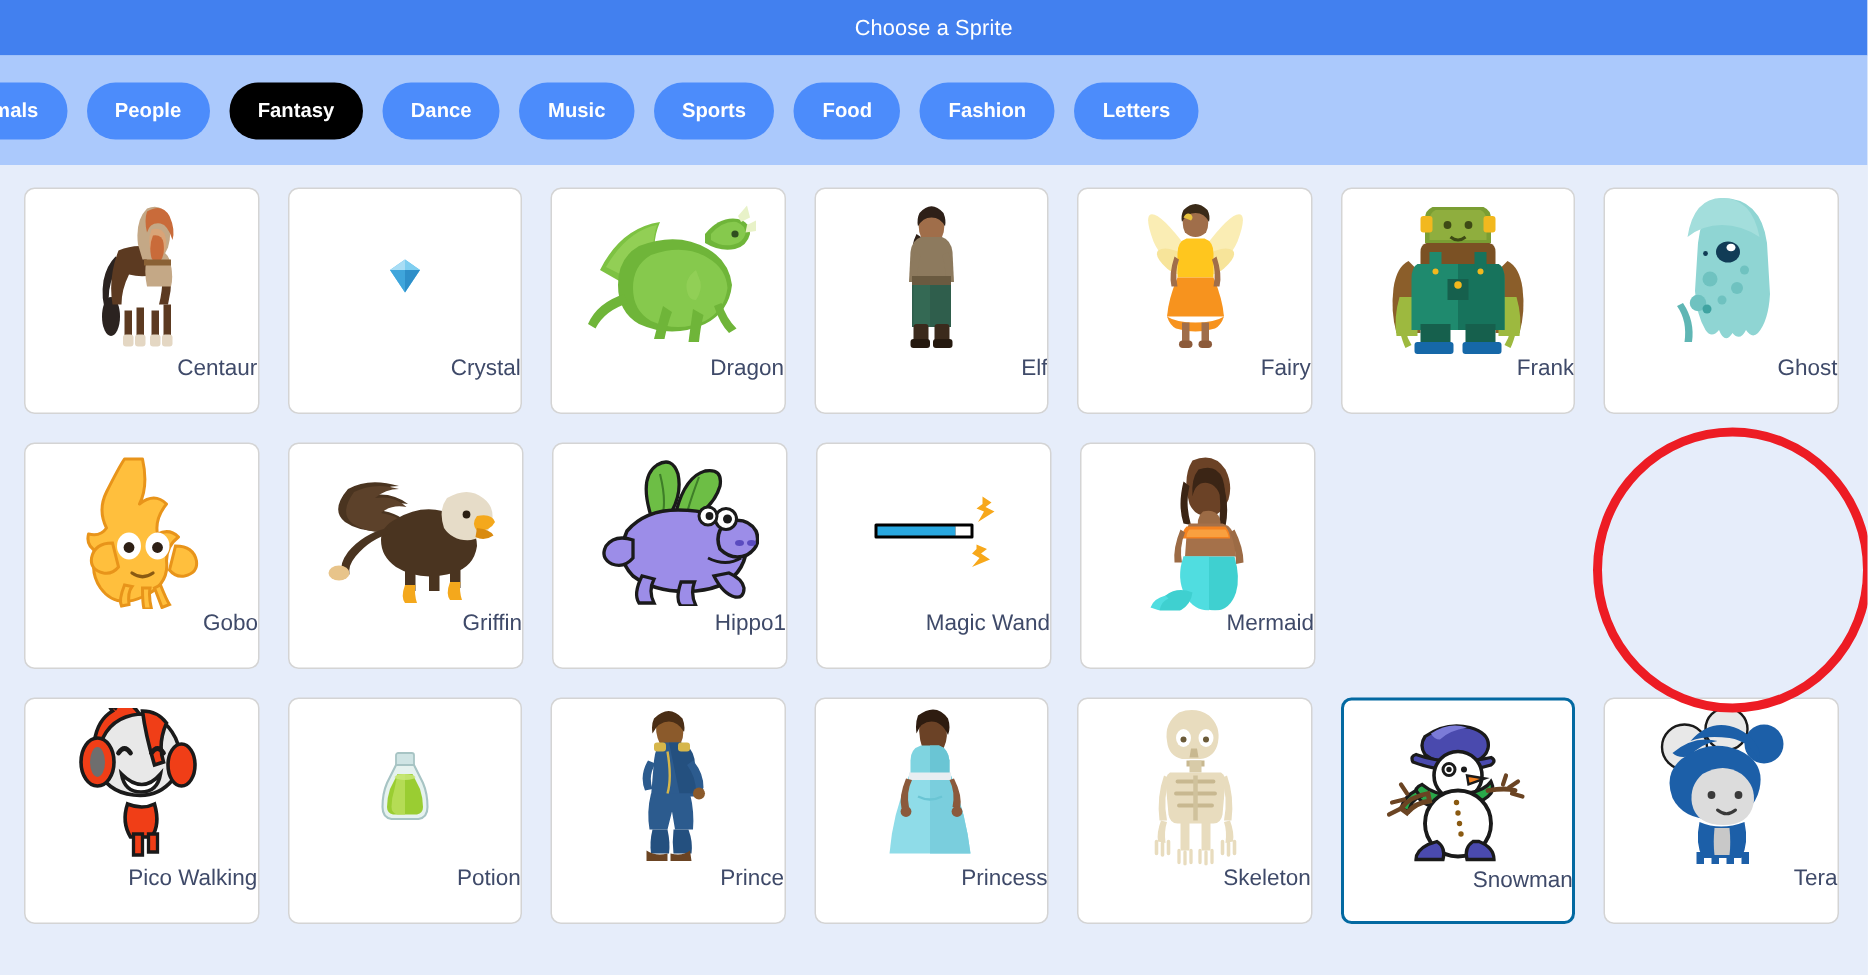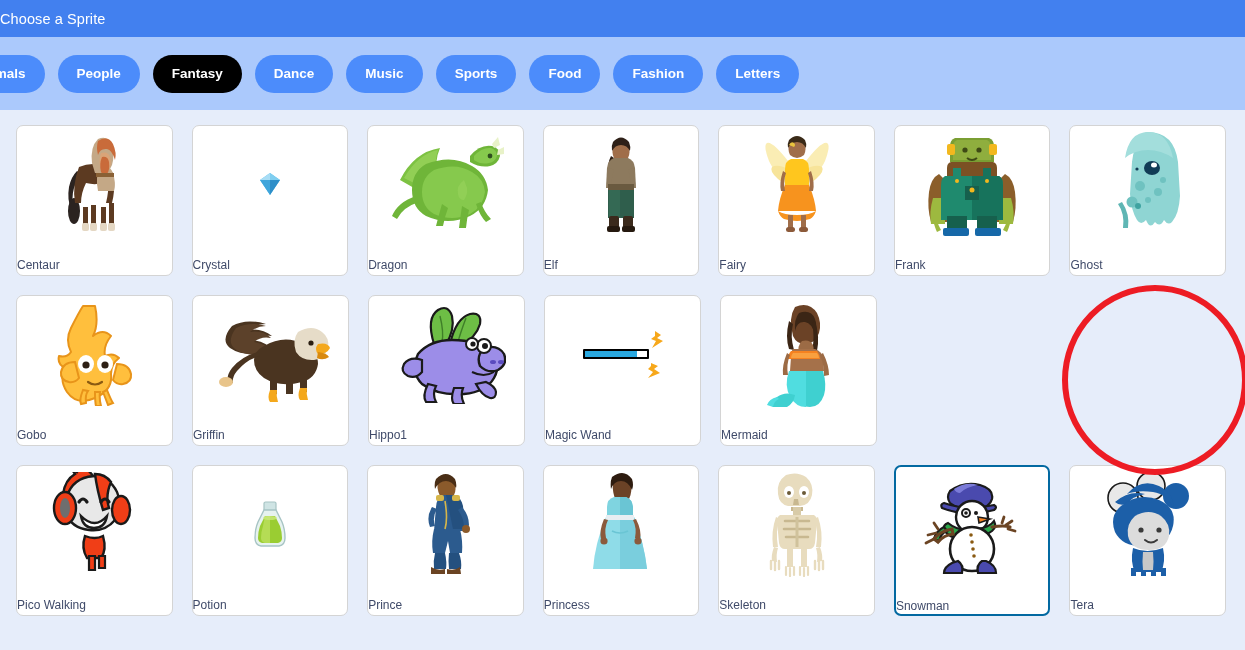--- a/index.html
+++ b/index.html
@@ -7,21 +7,21 @@
     width: 1245px; height: 650px;
     font-family: "Liberation Sans", sans-serif;
     overflow: hidden;
     background: #E9F0FB;
   }
   #modal { position: relative; width: 1245px; height: 650px; overflow: hidden; }
 
   
   #header {
     height: 37px; background: #4280EF;
-    display: flex; align-items: center; justify-content: flex-start;
+    display: flex; align-items: center; justify-content: center;
   }
   #header-title {
     color: #FFFFFF; font-size: 14.5px; font-weight: normal; letter-spacing: .1px;
   }
 
   
   #tabbar {
     height: 73px; background: #ABC9FC;
     display: flex; align-items: center;
     padding-left: 0; overflow: hidden;
@@ -60,24 +60,23 @@
     overflow: hidden;
   }
   .card.selected { border: 2px solid #0369a1; }
   .thumb {
     width: 100%; height: 112px;
     display: flex; align-items: center; justify-content: center;
     padding-top: 4px;
   }
   .thumb svg { display: block; }
   .card-label {
-    font-size: 12px; color: #3F4A69;
-    text-align: left; line-height: 1;
+    font-size: 15px; color: #3F4A69;
+    text-align: right; line-height: 1;
     width: 100%;
-    margin-top: 21px;
   }
 
   
   #annotation {
     position: absolute; pointer-events: none;
     left: 1061px; top: 284px; width: 188px; height: 192px;
     z-index: 40;
   }
 </style>
 </head>

